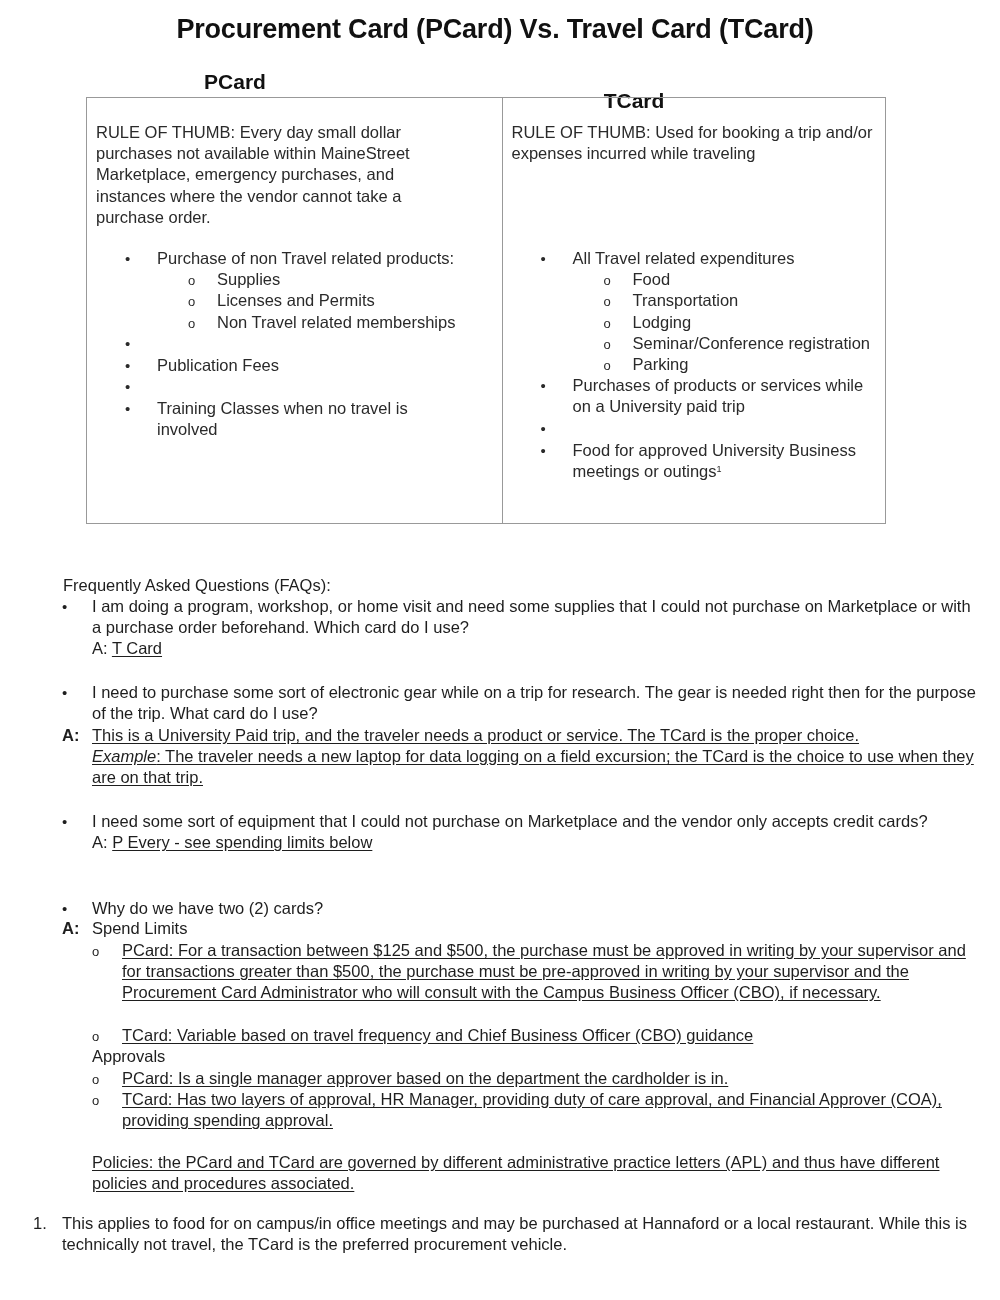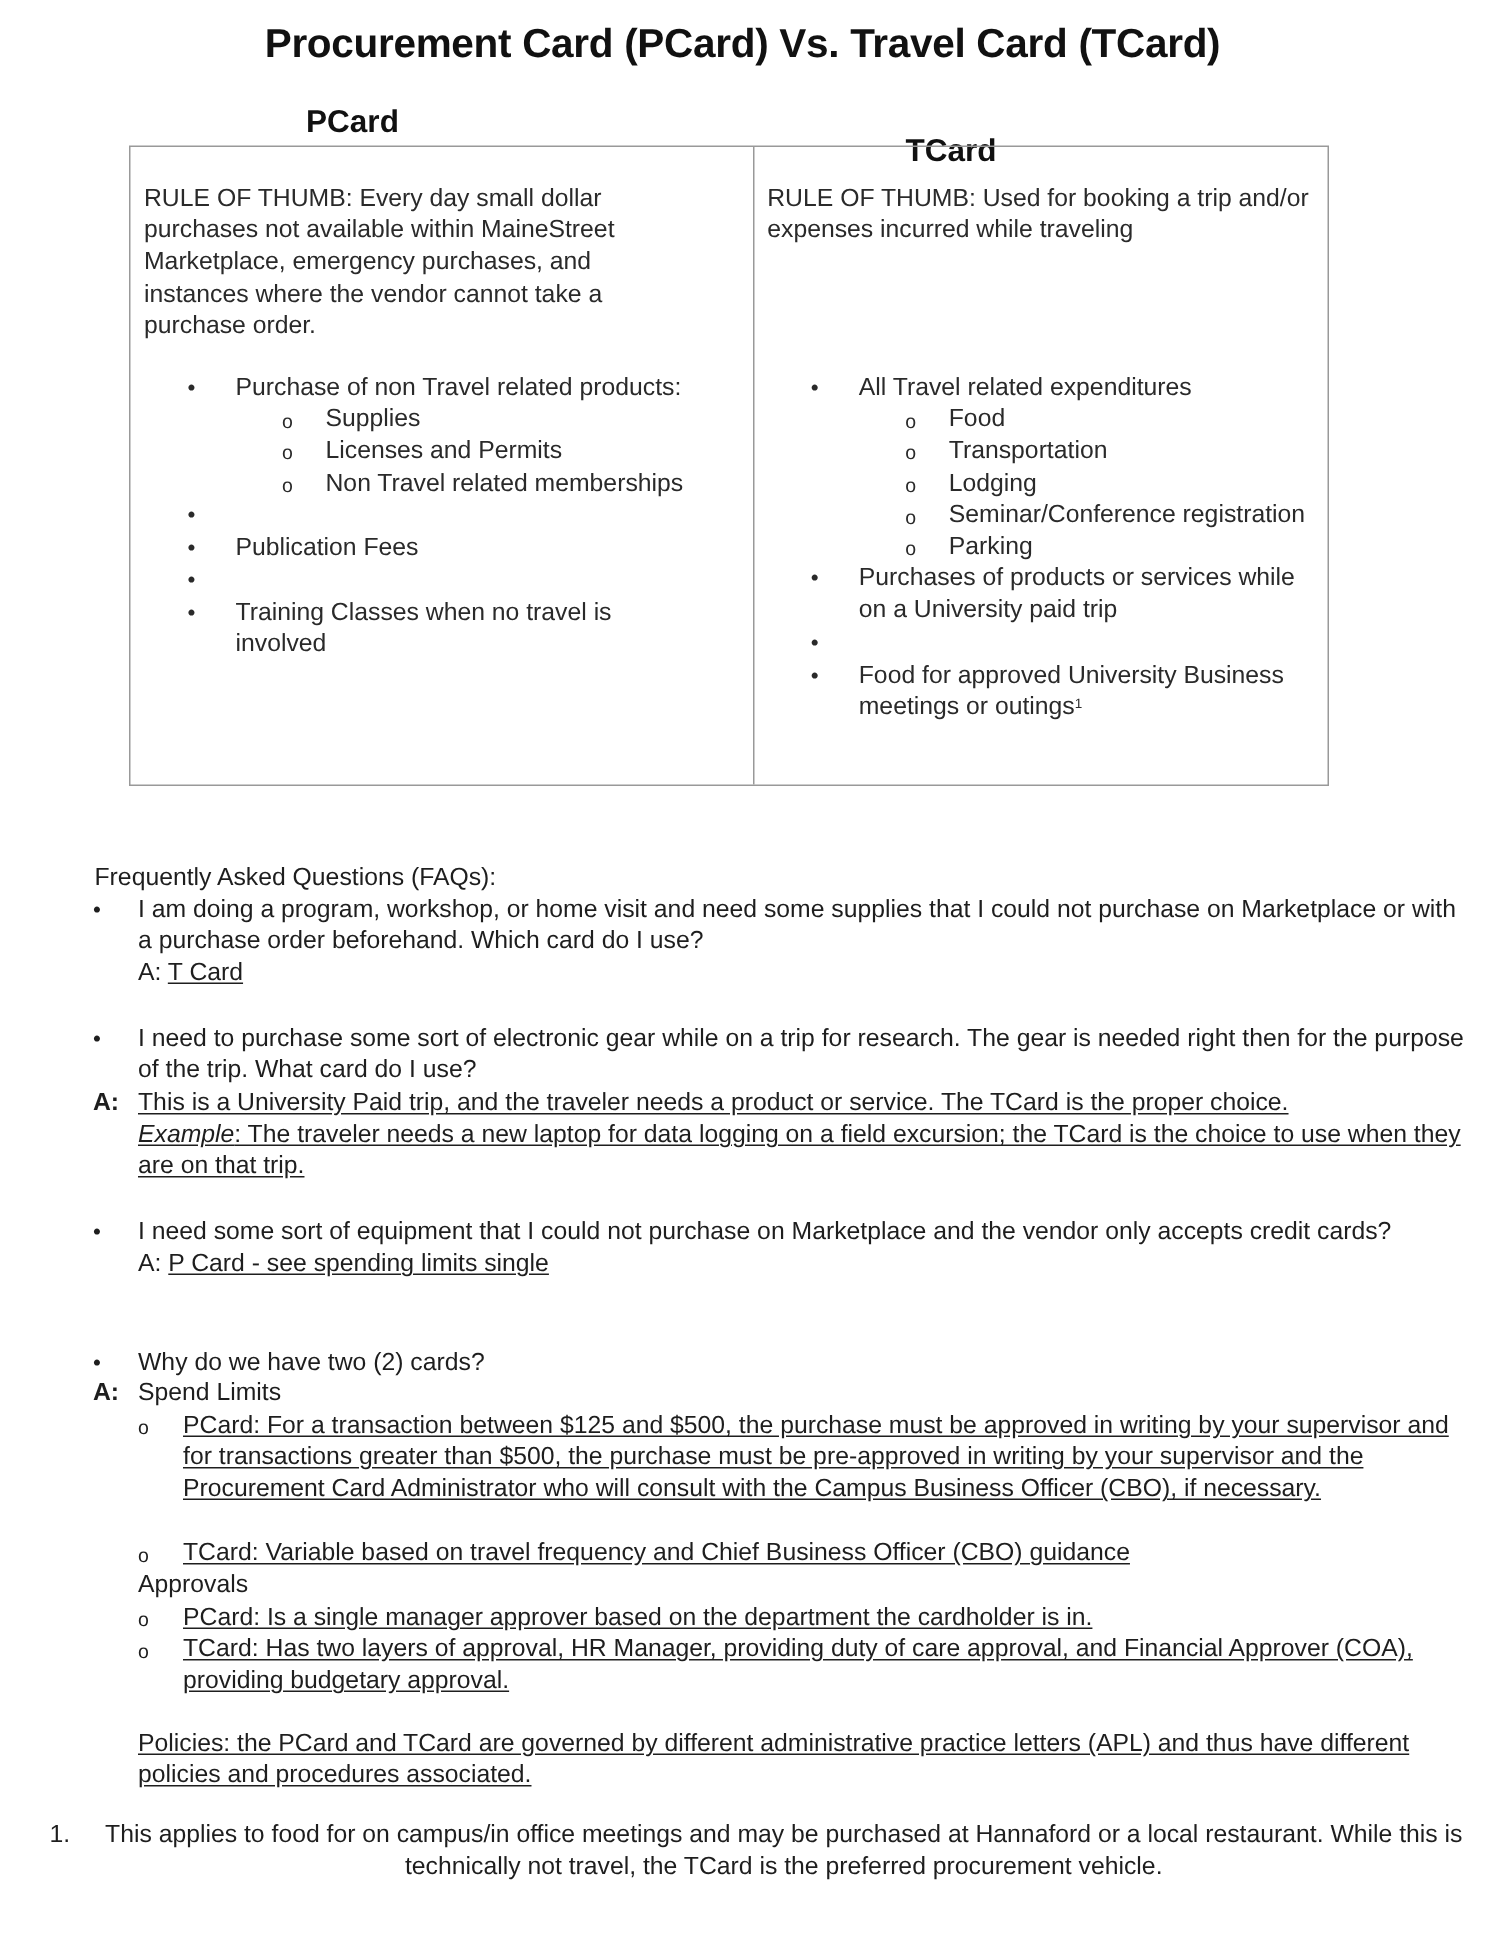--- a/index.html
+++ b/index.html
@@ -32,21 +32,21 @@
   .q { position: absolute; left: 62px; width: 920px; }
   .q .bul { position: absolute; left: 0; top: 0; font-size: 15px; }
   .q .txt { margin-left: 30px; }
   .a-bold { position: absolute; left: 62px; font-weight: bold; }
   .u { text-decoration: underline; text-underline-offset: 2px; }
   .sub { position: absolute; left: 92px; width: 890px; }
   .sub .o-mark { position: absolute; left: 0; top: 1px; font-size: 13px; }
   .sub .txt { margin-left: 30px; }
   .footnote { position: absolute; left: 33px; top: 1213px; width: 950px; }
   .footnote .num { position: absolute; left: 0; }
-  .footnote .txt { margin-left: 29px; text-align: center; }
+  .footnote .txt { margin-left: 29px; }
 </style>
 </head>
 <body>
 
 <div class="title">Procurement Card (PCard) Vs. Travel Card (TCard)</div>
 
 <div class="col-head p">PCard</div>
 <div class="col-head t">TCard</div>
 
 <div class="table">
@@ -106,21 +106,21 @@
   </div>
   <div class="a-bold" style="top:725px;">A:</div>
   <div class="q" style="top:725px;">
     <div class="txt u"><span>This is a University Paid trip, and the traveler needs a product or service. The TCard is the proper choice.</span><br><i>Example</i><span>: The traveler needs a new laptop for data logging on a field excursion; the TCard is the choice to use when they are on that trip.</span></div>
   </div>
 
   <div class="q" style="top:811px;">
     <span class="bul">•</span>
     <div class="txt">
       <span>I need some sort of equipment that I could not purchase on Marketplace and the vendor only accepts credit cards?</span><br>
-      <span>A: </span><span class="u">P Card - see spending limits single</span>
+      <span>A: </span><span class="u">P Every - see spending limits below</span>
     </div>
   </div>
 
   <div class="q" style="top:898px;">
     <span class="bul">•</span>
     <div class="txt">Why do we have two (2) cards?</div>
   </div>
   <div class="a-bold" style="top:918px;">A:</div>
   <div class="q" style="top:918px;">
     <div class="txt">Spend Limits</div>
@@ -137,21 +137,21 @@
 
   <div class="q" style="top:1046px;">
     <div class="txt">Approvals</div>
   </div>
   <div class="sub" style="top:1068px;">
     <span class="o-mark">o</span>
     <div class="txt u">PCard: Is a single manager approver based on the department the cardholder is in.</div>
   </div>
   <div class="sub" style="top:1089px;">
     <span class="o-mark">o</span>
-    <div class="txt u">TCard: Has two layers of approval, HR Manager, providing duty of care approval, and Financial Approver (COA), providing budgetary approval.</div>
+    <div class="txt u">TCard: Has two layers of approval, HR Manager, providing duty of care approval, and Financial Approver (COA), providing spending approval.</div>
   </div>
 
   <div class="q" style="top:1152px;">
     <div class="txt u">Policies: the PCard and TCard are governed by different administrative practice letters (APL) and thus have different policies and procedures associated.</div>
   </div>
 
   <div class="footnote">
     <span class="num">1.</span>
     <div class="txt">This applies to food for on campus/in office meetings and may be purchased at Hannaford or a local restaurant. While this is technically not travel, the TCard is the preferred procurement vehicle.</div>
   </div>

